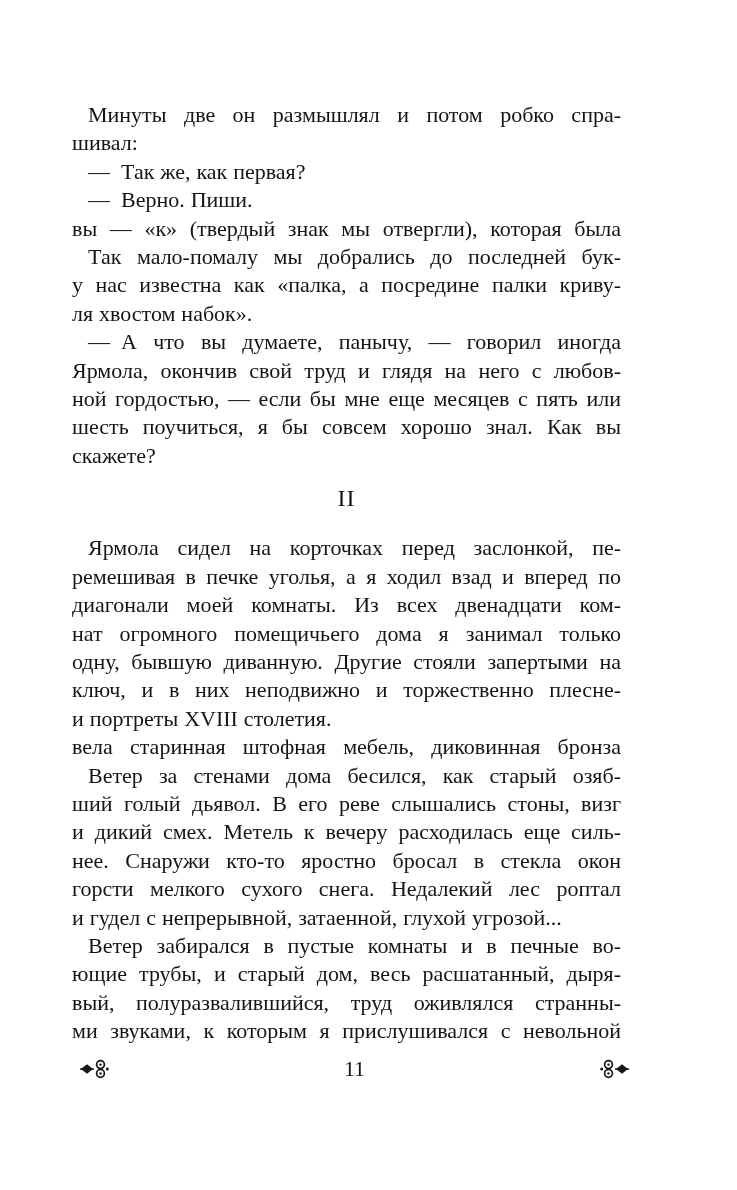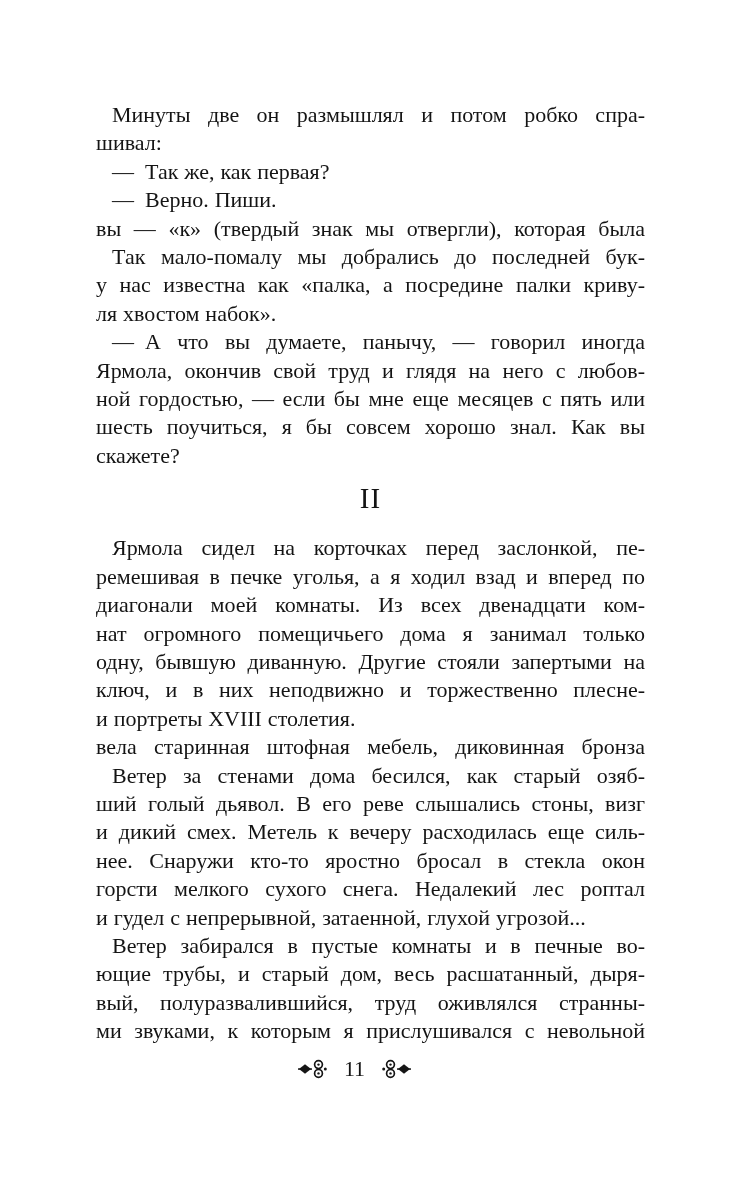--- a/index.html
+++ b/index.html
@@ -15,49 +15,49 @@
   .book-page {
     position: relative;
     width: 737px;
     height: 1190px;
     background: #ffffff;
     font-family: "Liberation Serif", "DejaVu Serif", serif;
     color: #141414;
   }
   .text-block {
     position: absolute;
-    left: 96px;
+    left: 72px;
     top: 101px;
     width: 549px;
     font-size: 22px;
   }
   .para { margin: 0; padding: 0; }
   .line {
     line-height: 28.4px;
     text-align: justify;
     text-align-last: justify;
     word-spacing: 0.02em;
     white-space: normal;
   }
   .line.first { text-indent: 16px; }
   .line.last  { text-align-last: left; }
   .heading {
     line-height: 28px;
     margin: 14px 0 22px 0;
     text-align: center;
-    font-size: 29px;
+    font-size: 24px;
     letter-spacing: 1px;
   }
   .page-footer {
     position: absolute;
     left: 80px;
     top: 1056px;
     width: 549px;
     display: flex;
-    justify-content: center;
+    justify-content: space-between;
     align-items: center;
     gap: 16px;
     font-size: 22px;
   }
   .page-num {
     line-height: 26px;
     color: #141414;
   }
   .orn {
     display: inline-flex;

